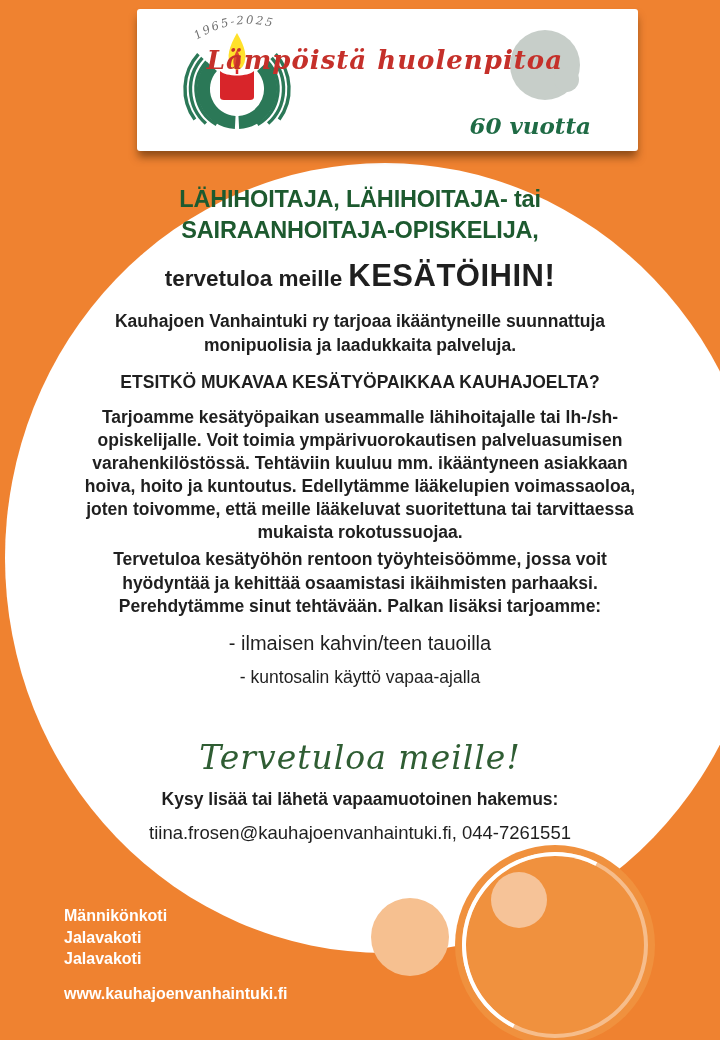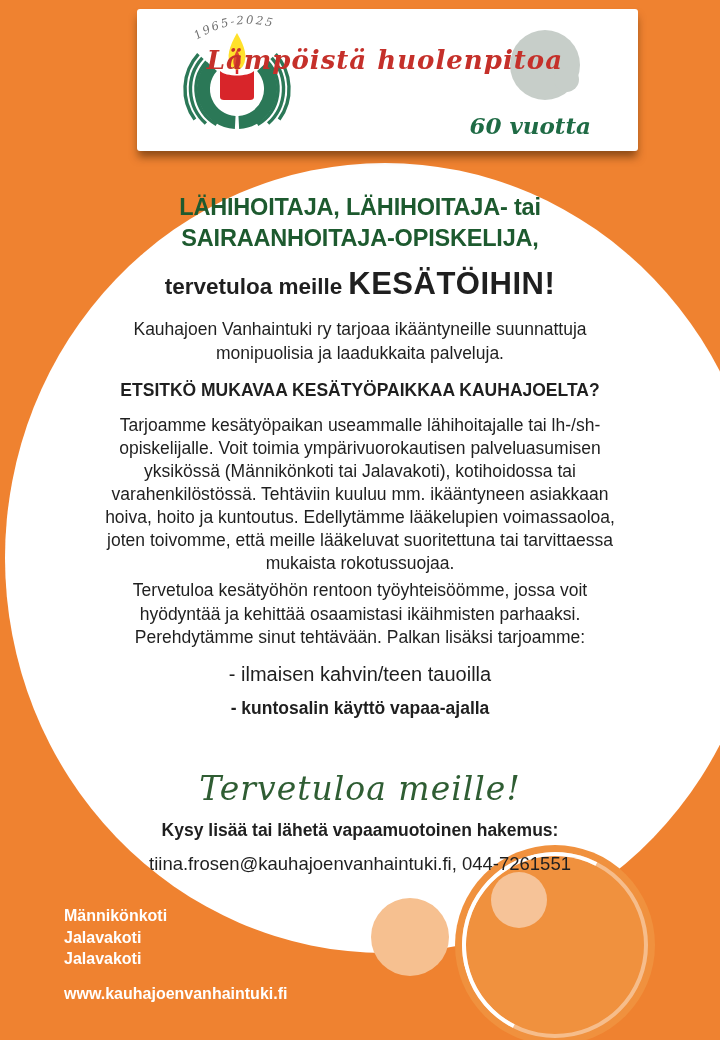--- a/index.html
+++ b/index.html
@@ -41,34 +41,34 @@
     font-size:25px; color:#1d1d1d; letter-spacing:.3px;
   }
   .anniversary{
     position:absolute; right:47px; top:103px; white-space:nowrap;
     font-family:"DejaVu Serif", serif; font-style:italic; font-weight:bold;
     font-size:23px; color:#1F6B45;
   }
 
   
   .content{
-    position:absolute; left:40px; top:192px; width:640px; z-index:5;
+    position:absolute; left:40px; top:184px; width:640px; z-index:5;
     text-align:center; color:#1F1F1F;
   }
   .headline{color:#1D5A2F; font-weight:bold; font-size:23.5px; line-height:31px; letter-spacing:-.2px;}
   .subheadline{margin-top:15px; font-weight:bold; font-size:22.5px; line-height:30px;}
   .subheadline .emph{font-size:31px; letter-spacing:.5px; margin-left:6px;}
-  .body-line{font-size:17.5px; line-height:23.5px;}
+  .body-line{font-size:17.5px; line-height:23.5px;font-weight:bold;}
   .intro{margin-top:16px;}
   .question{margin-top:14px; font-weight:bold; font-size:17.5px; line-height:22px;}
   .details{margin-top:13px;}
   .details .body-line{line-height:23px;}
   .welcome{margin-top:4px;}
   .benefit-1{margin-top:14px; font-size:20px; line-height:21px;}
-  .benefit-2{margin-top:13px; font-size:17.5px; line-height:21px;font-weight:bold;}
+  .benefit-2{margin-top:13px; font-size:17.5px; line-height:21px;}
   .welcome-script{
     margin-top:48px; font-family:"DejaVu Serif", serif; font-style:italic;
     font-weight:400; font-size:33px; line-height:44px; color:#2F5D33; letter-spacing:1px;
   }
   .cta{margin-top:8px; font-weight:bold; font-size:17.5px; line-height:22px;}
   .contact{margin-top:11px; font-size:18.5px; line-height:24px;}
 
   
   .footer{position:absolute; left:64px; top:905px; z-index:5; color:#ffffff; font-weight:bold; font-size:16px;}
   .footer .loc{line-height:21.5px;}
@@ -136,21 +136,20 @@
     <div class="intro">
       <div class="body-line">Kauhajoen Vanhaintuki ry tarjoaa ikääntyneille suunnattuja</div>
       <div class="body-line">monipuolisia ja laadukkaita palveluja.</div>
     </div>
 
     <div class="question">ETSITKÖ MUKAVAA KESÄTYÖPAIKKAA KAUHAJOELTA?</div>
 
     <div class="details">
       <div class="body-line">Tarjoamme kesätyöpaikan useammalle lähihoitajalle tai lh-/sh-</div>
       <div class="body-line">opiskelijalle. Voit toimia ympärivuorokautisen palveluasumisen</div>
-      <div class="body-line">yksikössä (Männikönkoti tai Jalavakoti), kotihoidossa tai</div>
       <div class="body-line">varahenkilöstössä. Tehtäviin kuuluu mm. ikääntyneen asiakkaan</div>
       <div class="body-line">hoiva, hoito ja kuntoutus. Edellytämme lääkelupien voimassaoloa,</div>
       <div class="body-line">joten toivomme, että meille lääkeluvat suoritettuna tai tarvittaessa</div>
       <div class="body-line">mukaista rokotussuojaa.</div>
     </div>
 
     <div class="welcome">
       <div class="body-line">Tervetuloa kesätyöhön rentoon työyhteisöömme, jossa voit</div>
       <div class="body-line">hyödyntää ja kehittää osaamistasi ikäihmisten parhaaksi.</div>
       <div class="body-line">Perehdytämme sinut tehtävään. Palkan lisäksi tarjoamme:</div>

